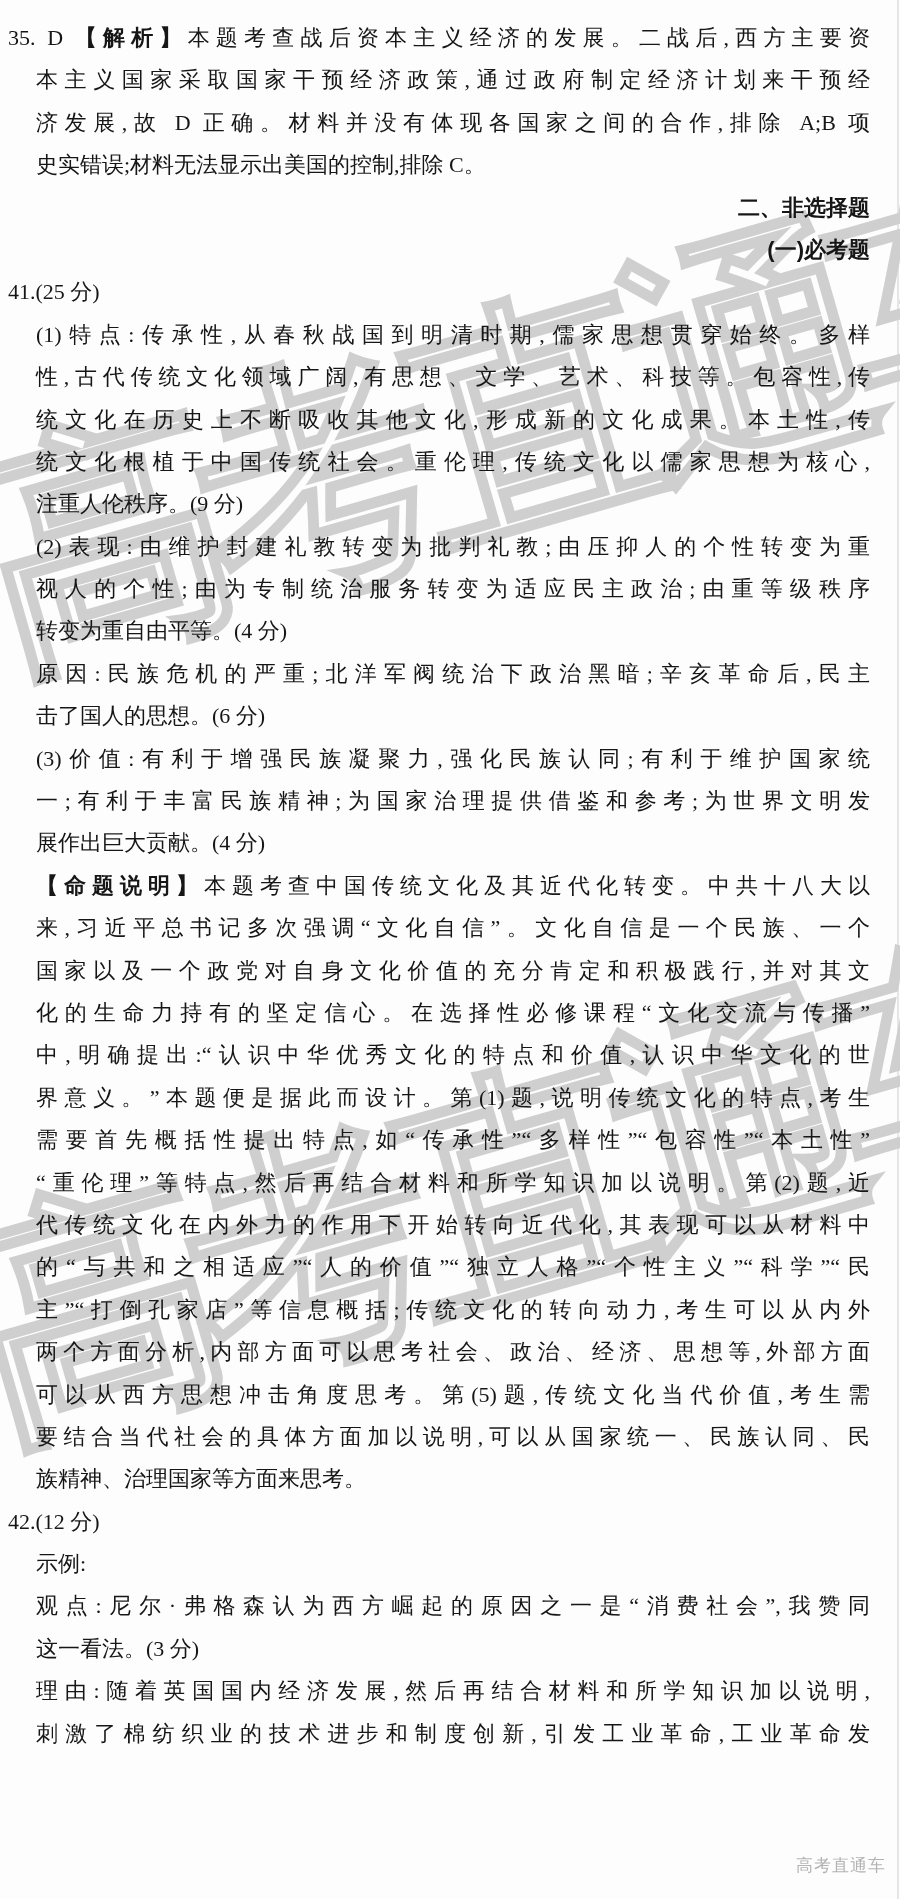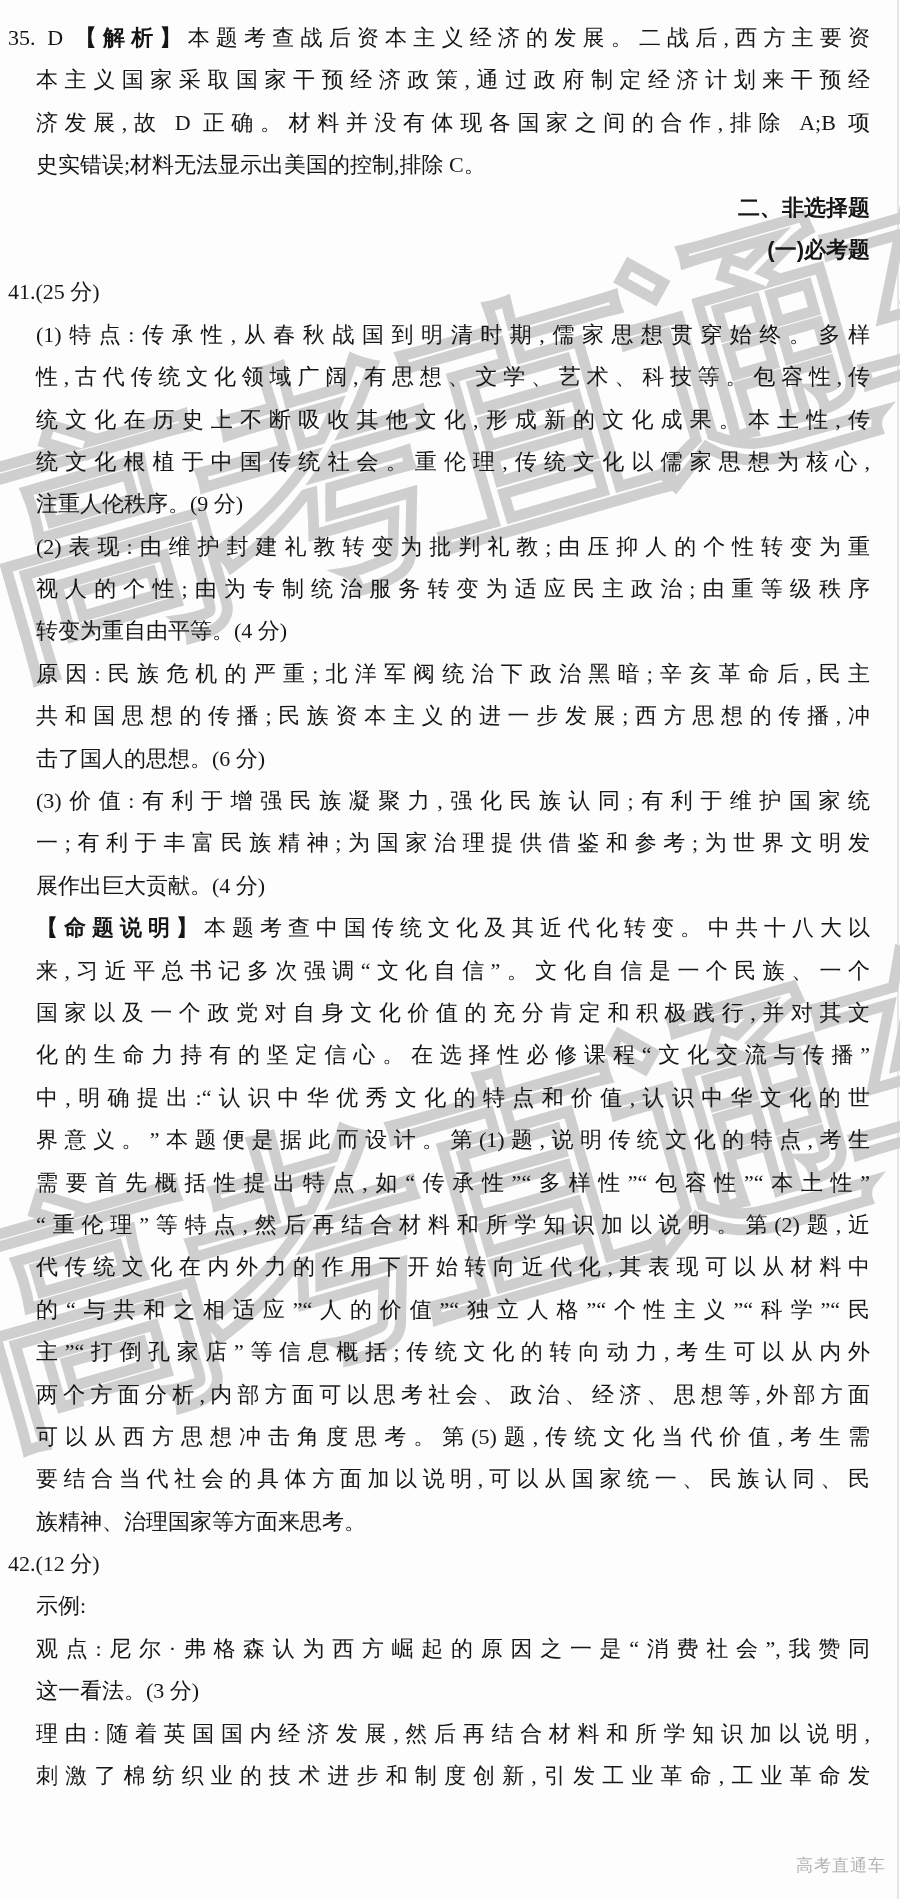--- a/index.html
+++ b/index.html
@@ -95,21 +95,20 @@
       <div class="line m"><span class="pre"></span><span class="b"></span><span class="t">41.(25 分)</span></div>
       <div class="line fill"><span class="pre"></span><span class="b"></span><span class="t">(1)特点:传承性,从春秋战国到明清时期,儒家思想贯穿始终。多样</span></div>
       <div class="line fill"><span class="pre"></span><span class="b"></span><span class="t">性,古代传统文化领域广阔,有思想、文学、艺术、科技等。包容性,传</span></div>
       <div class="line fill"><span class="pre"></span><span class="b"></span><span class="t">统文化在历史上不断吸收其他文化,形成新的文化成果。本土性,传</span></div>
       <div class="line fill"><span class="pre"></span><span class="b"></span><span class="t">统文化根植于中国传统社会。重伦理,传统文化以儒家思想为核心,</span></div>
       <div class="line"><span class="pre"></span><span class="b"></span><span class="t">注重人伦秩序。(9 分)</span></div>
       <div class="line fill"><span class="pre"></span><span class="b"></span><span class="t">(2)表现:由维护封建礼教转变为批判礼教;由压抑人的个性转变为重</span></div>
       <div class="line fill"><span class="pre"></span><span class="b"></span><span class="t">视人的个性;由为专制统治服务转变为适应民主政治;由重等级秩序</span></div>
       <div class="line"><span class="pre"></span><span class="b"></span><span class="t">转变为重自由平等。(4 分)</span></div>
       <div class="line fill"><span class="pre"></span><span class="b"></span><span class="t">原因:民族危机的严重;北洋军阀统治下政治黑暗;辛亥革命后,民主</span></div>
-      <div class="line fill"><span class="pre"></span><span class="b"></span><span class="t">共和国思想的传播;民族资本主义的进一步发展;西方思想的传播,冲</span></div>
       <div class="line"><span class="pre"></span><span class="b"></span><span class="t">击了国人的思想。(6 分)</span></div>
       <div class="line fill"><span class="pre"></span><span class="b"></span><span class="t">(3)价值:有利于增强民族凝聚力,强化民族认同;有利于维护国家统</span></div>
       <div class="line fill"><span class="pre"></span><span class="b"></span><span class="t">一;有利于丰富民族精神;为国家治理提供借鉴和参考;为世界文明发</span></div>
       <div class="line"><span class="pre"></span><span class="b"></span><span class="t">展作出巨大贡献。(4 分)</span></div>
       <div class="line fill"><span class="pre"></span><span class="b">【命题说明】</span><span class="t">本题考查中国传统文化及其近代化转变。中共十八大以</span></div>
       <div class="line fill"><span class="pre"></span><span class="b"></span><span class="t">来,习近平总书记多次强调“文化自信”。文化自信是一个民族、一个</span></div>
       <div class="line fill"><span class="pre"></span><span class="b"></span><span class="t">国家以及一个政党对自身文化价值的充分肯定和积极践行,并对其文</span></div>
       <div class="line fill"><span class="pre"></span><span class="b"></span><span class="t">化的生命力持有的坚定信心。在选择性必修课程“文化交流与传播”</span></div>
       <div class="line fill"><span class="pre"></span><span class="b"></span><span class="t">中,明确提出:“认识中华优秀文化的特点和价值,认识中华文化的世</span></div>
       <div class="line fill"><span class="pre"></span><span class="b"></span><span class="t">界意义。”本题便是据此而设计。第(1)题,说明传统文化的特点,考生</span></div>

